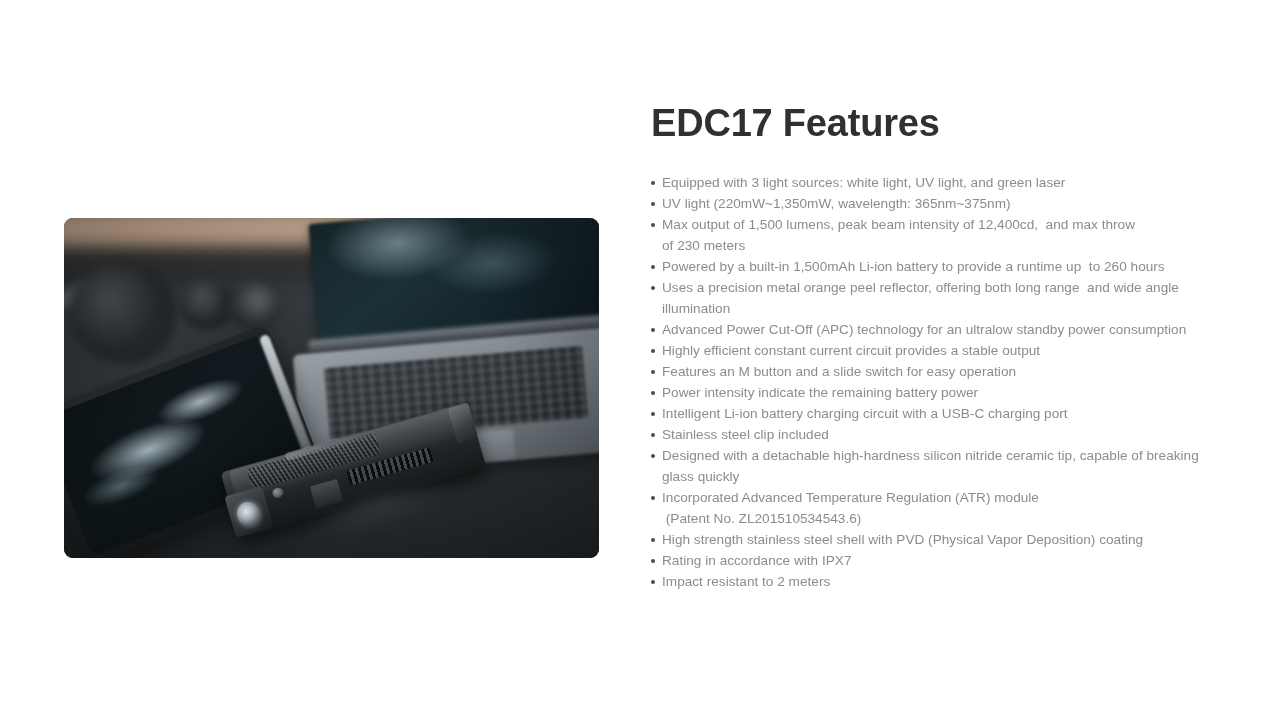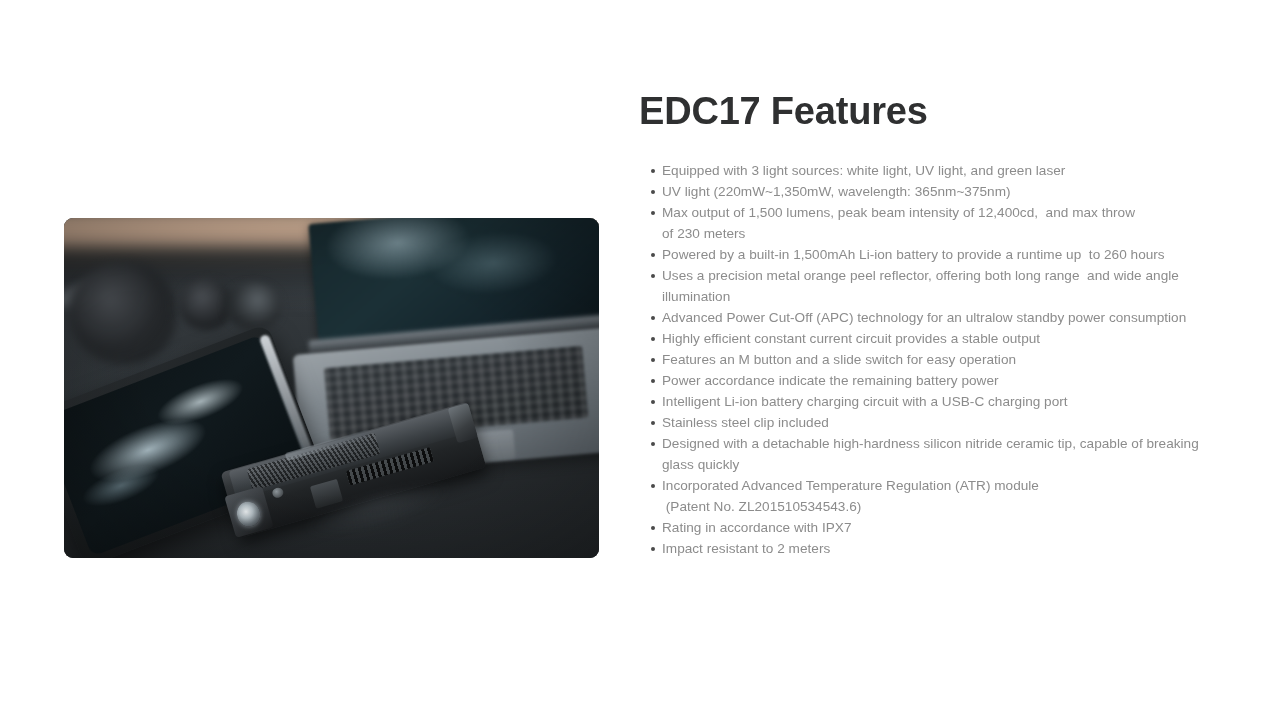--- a/index.html
+++ b/index.html
@@ -331,21 +331,21 @@
   }
 
   
   .content {
     position: absolute;
     left: 639px;
     top: 88px;
     width: 600px;
   }
   .page-title {
-    margin: 0;
+    margin: 12px;
     font-size: 38px;
     font-weight: 700;
     color: #2f3031;
     letter-spacing: -0.2px;
     line-height: 46px;
     white-space: nowrap;
   }
   .feature-list {
     list-style: none;
     margin: 12px;
@@ -426,25 +426,26 @@
       <li class="feature-item">Equipped with 3 light sources: white light, UV light, and green laser</li>
       <li class="feature-item">UV light (220mW~1,350mW, wavelength: 365nm~375nm)</li>
       <li class="feature-item">Max output of 1,500 lumens, peak beam intensity of 12,400cd,  and max throw
 of 230 meters</li>
       <li class="feature-item">Powered by a built-in 1,500mAh Li-ion battery to provide a runtime up  to 260 hours</li>
       <li class="feature-item">Uses a precision metal orange peel reflector, offering both long range  and wide angle
 illumination</li>
       <li class="feature-item">Advanced Power Cut-Off (APC) technology for an ultralow standby power consumption</li>
       <li class="feature-item">Highly efficient constant current circuit provides a stable output</li>
       <li class="feature-item">Features an M button and a slide switch for easy operation</li>
-      <li class="feature-item">Power accordance indicate the remaining battery power</li>
+      <li class="feature-item">Power intensity indicate the remaining battery power</li>
       <li class="feature-item">Intelligent Li-ion battery charging circuit with a USB-C charging port</li>
       <li class="feature-item">Stainless steel clip included</li>
       <li class="feature-item">Designed with a detachable high-hardness silicon nitride ceramic tip, capable of breaking
 glass quickly</li>
       <li class="feature-item">Incorporated Advanced Temperature Regulation (ATR) module
  (Patent No. ZL201510534543.6)</li>
+      <li class="feature-item">High strength stainless steel shell with PVD (Physical Vapor Deposition) coating</li>
       <li class="feature-item">Rating in accordance with IPX7</li>
       <li class="feature-item">Impact resistant to 2 meters</li>
     </ul>
   </div>
 
 </div>
 
 </body></html>

